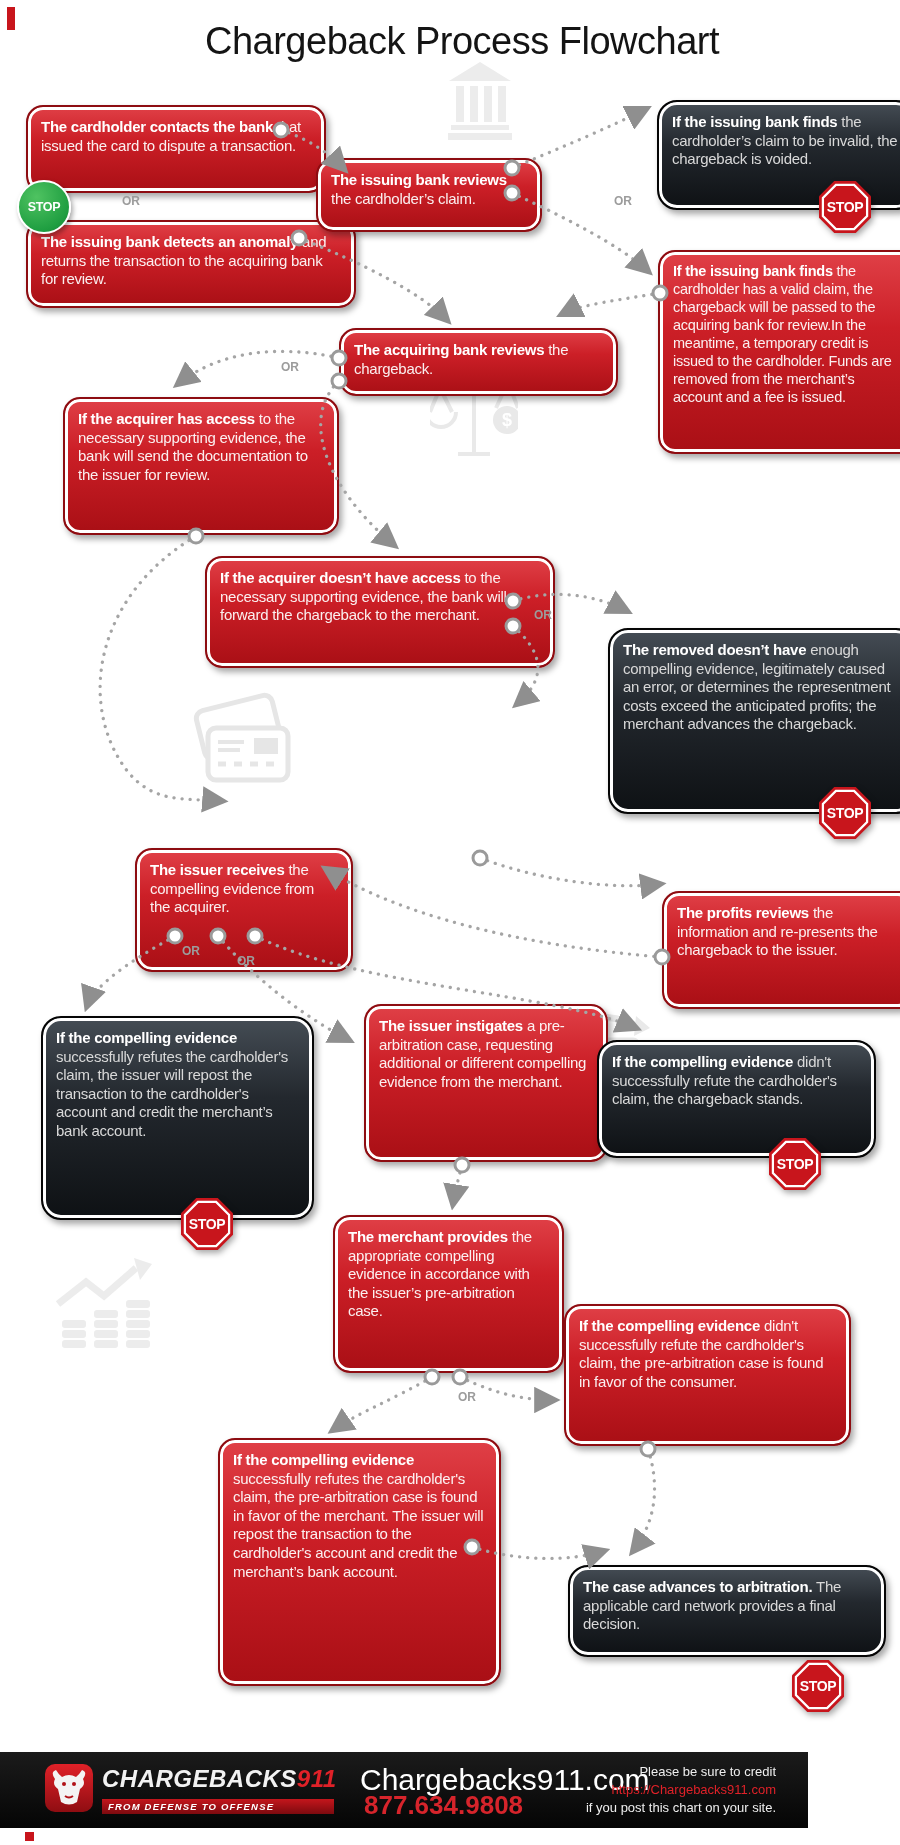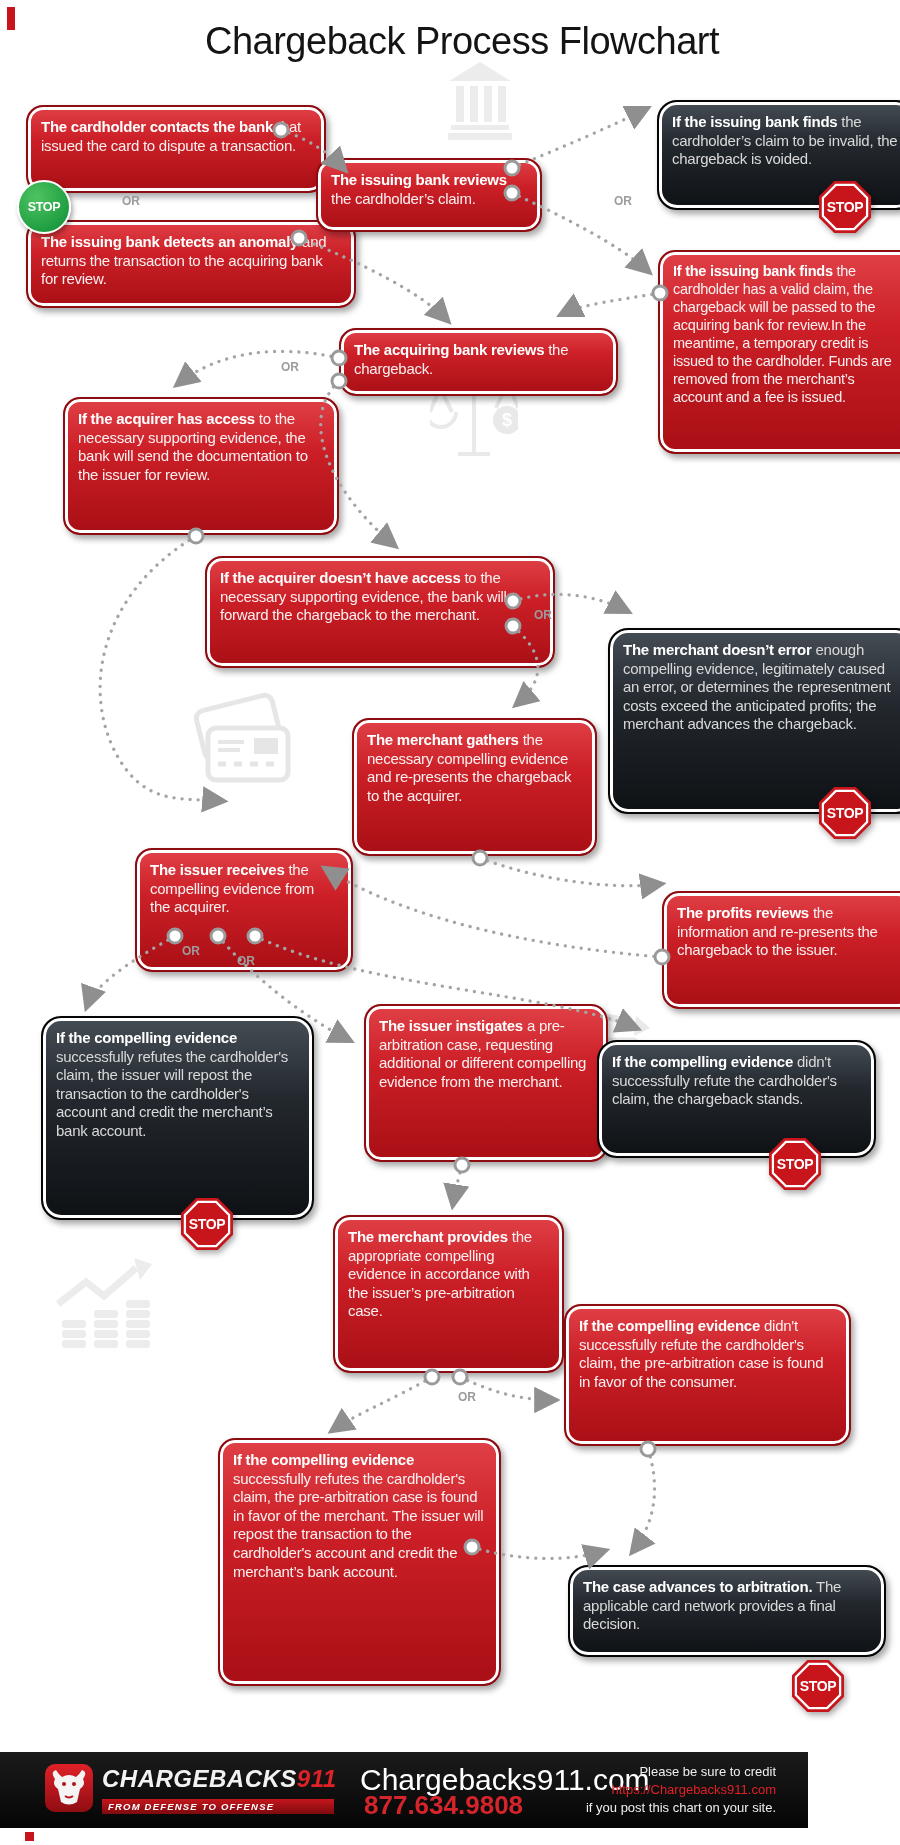--- a/index.html
+++ b/index.html
@@ -181,26 +181,22 @@
   </div>
   <div class="box red" style="left:339px;top:328px;width:249px;min-height:42px;">
     <span class="lead">The acquiring bank reviews</span>
     <span class="body">the chargeback.</span>
   </div>
   <div class="box red" style="left:205px;top:556px;width:320px;min-height:86px;">
     <span class="lead">If the acquirer doesn’t have access</span>
     <span class="body">to the necessary supporting evidence, the bank will forward the chargeback to the merchant.</span>
   </div>
   <div class="box dark" style="left:608px;top:628px;width:278px;min-height:160px;">
-    <span class="lead">The merchant doesn’t error</span>
+    <span class="lead">The removed doesn’t have</span>
     <span class="body">enough compelling evidence, legitimately caused an error, or determines the representment costs exceed the anticipated profits; the merchant advances the chargeback.</span>
-  </div>
-  <div class="box red" style="left:352px;top:718px;width:215px;min-height:112px;">
-    <span class="lead">The merchant gathers</span>
-    <span class="body">the necessary compelling evidence and re-presents the chargeback to the acquirer.</span>
   </div>
   <div class="box red" style="left:135px;top:808px;width:188px;min-height:98px;margin-top:40px;">
     <span class="lead">The issuer receives</span>
     <span class="body">the compelling evidence from the acquirer.</span>
   </div>
   <div class="box red" style="left:662px;top:891px;width:223px;min-height:92px;">
     <span class="lead">The profits reviews</span>
     <span class="body">the information and re-presents the chargeback to the issuer.</span>
   </div>
   <div class="box dark" style="left:41px;top:1016px;width:243px;min-height:178px;">

